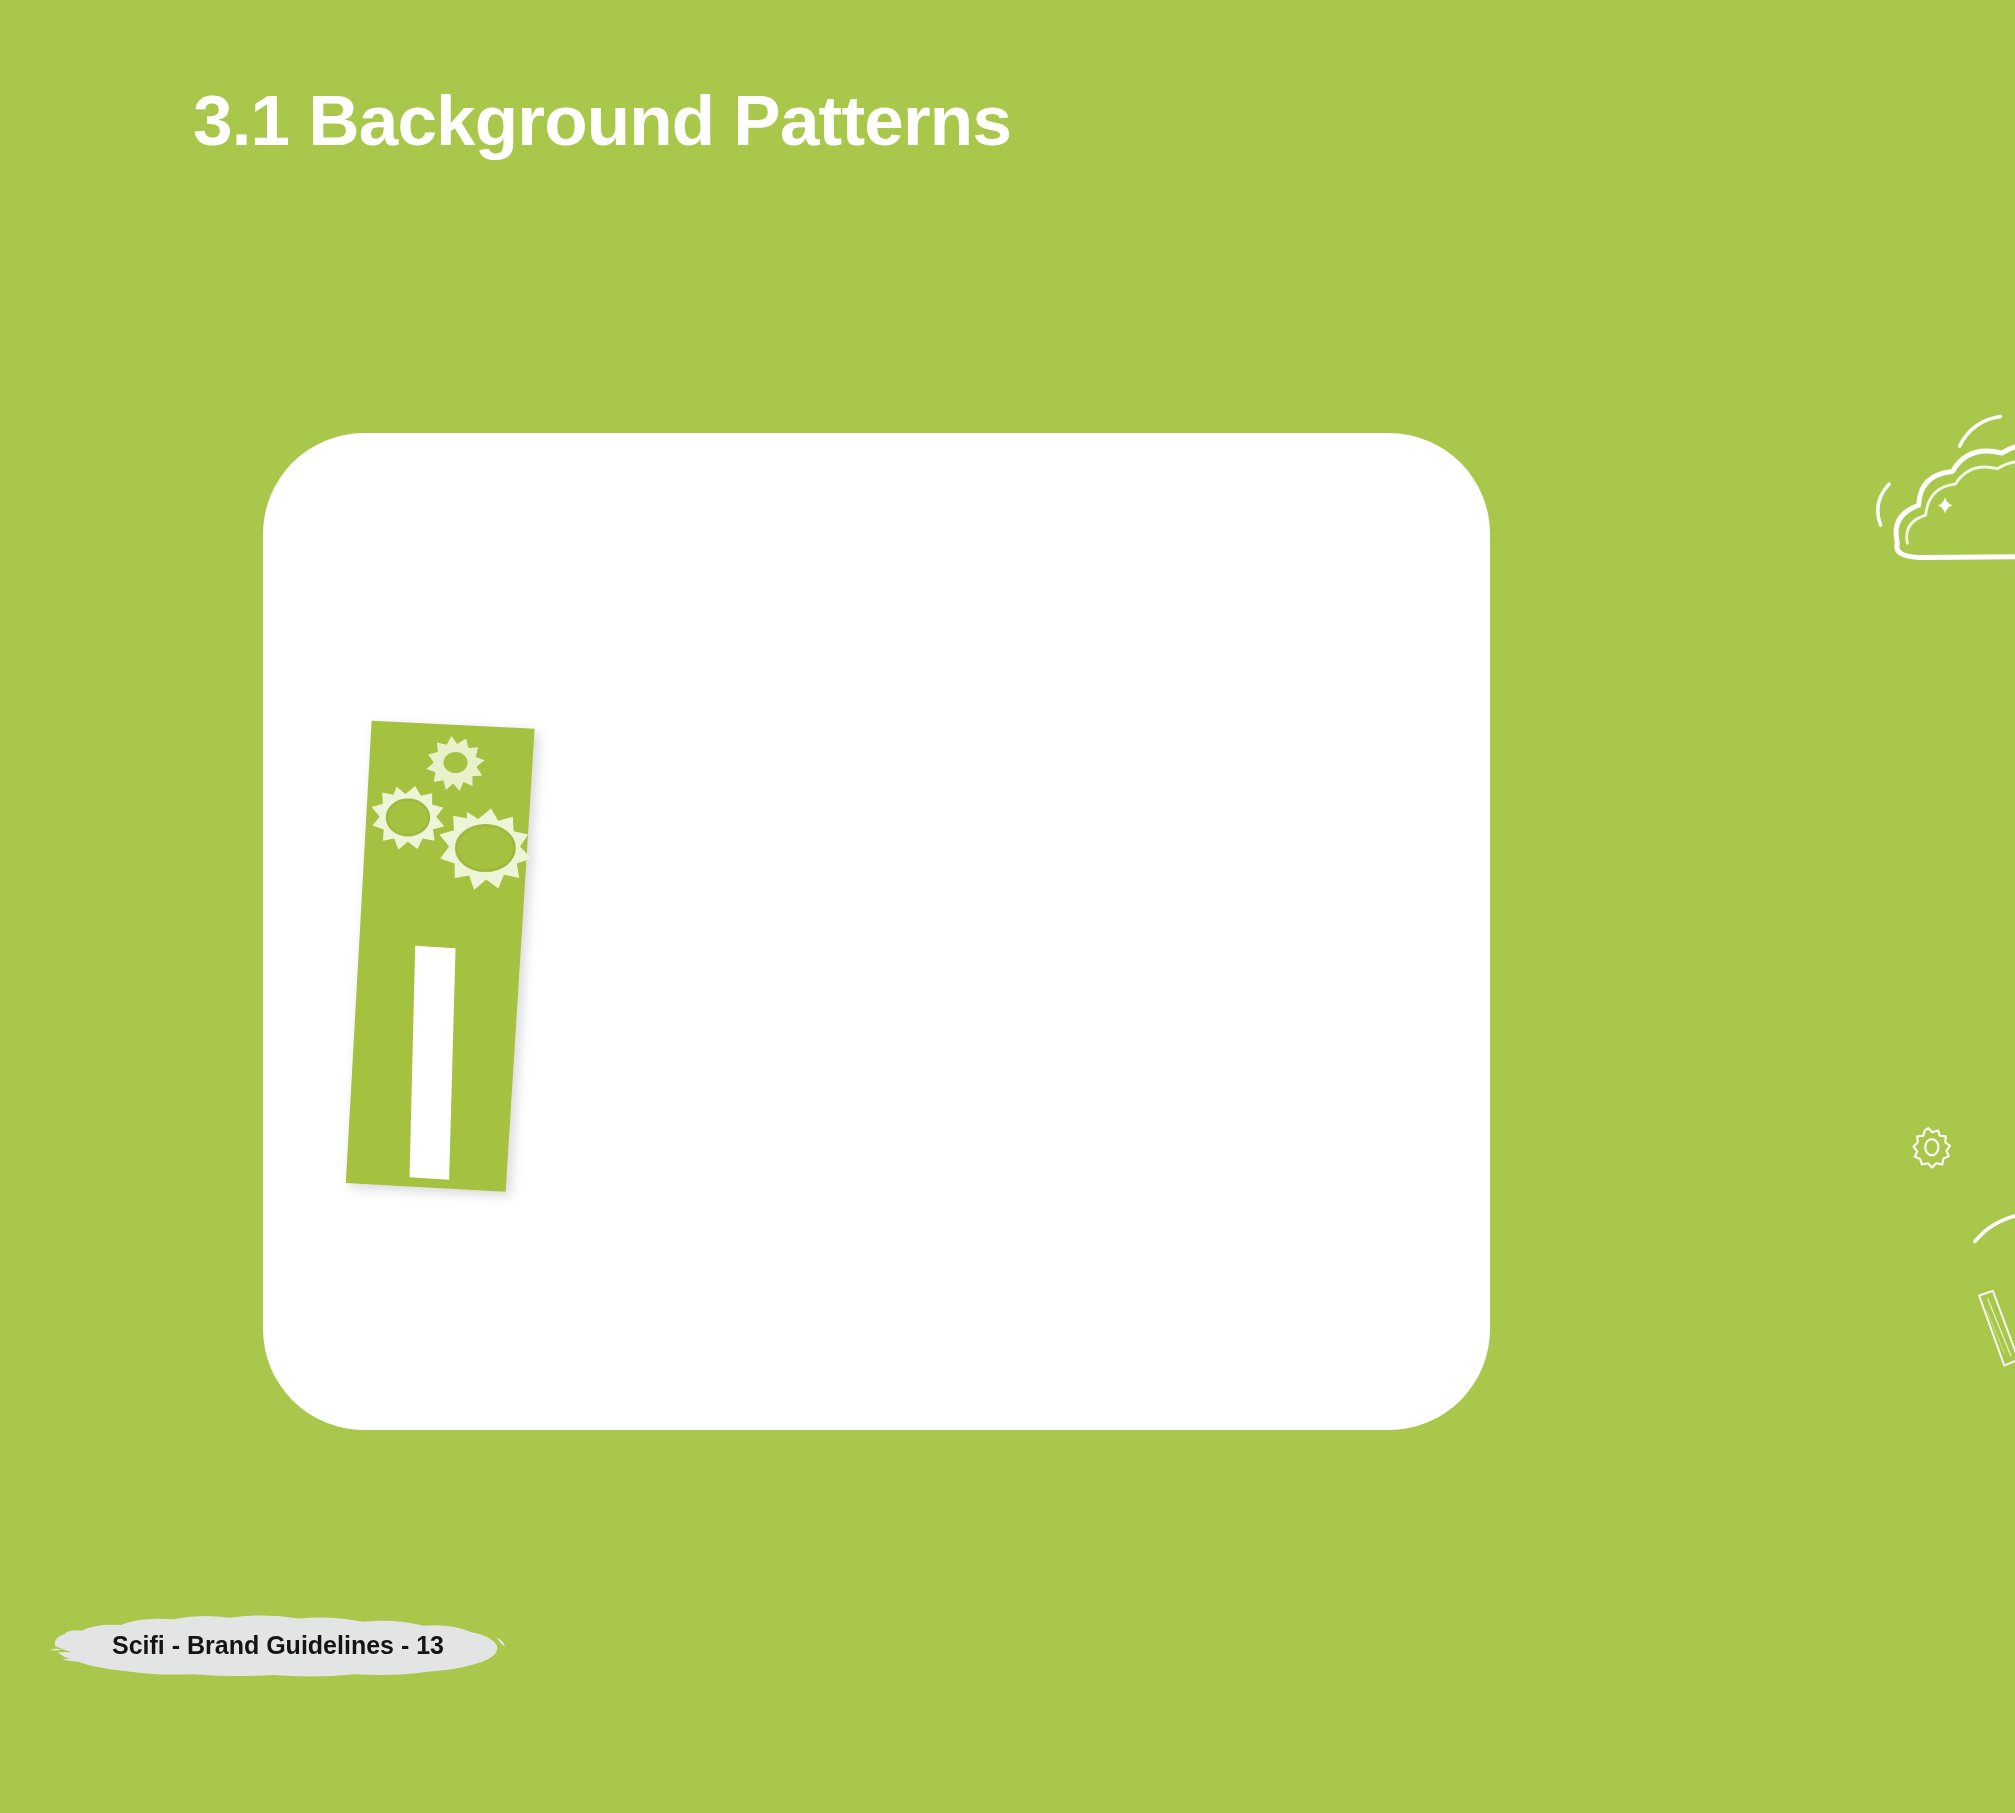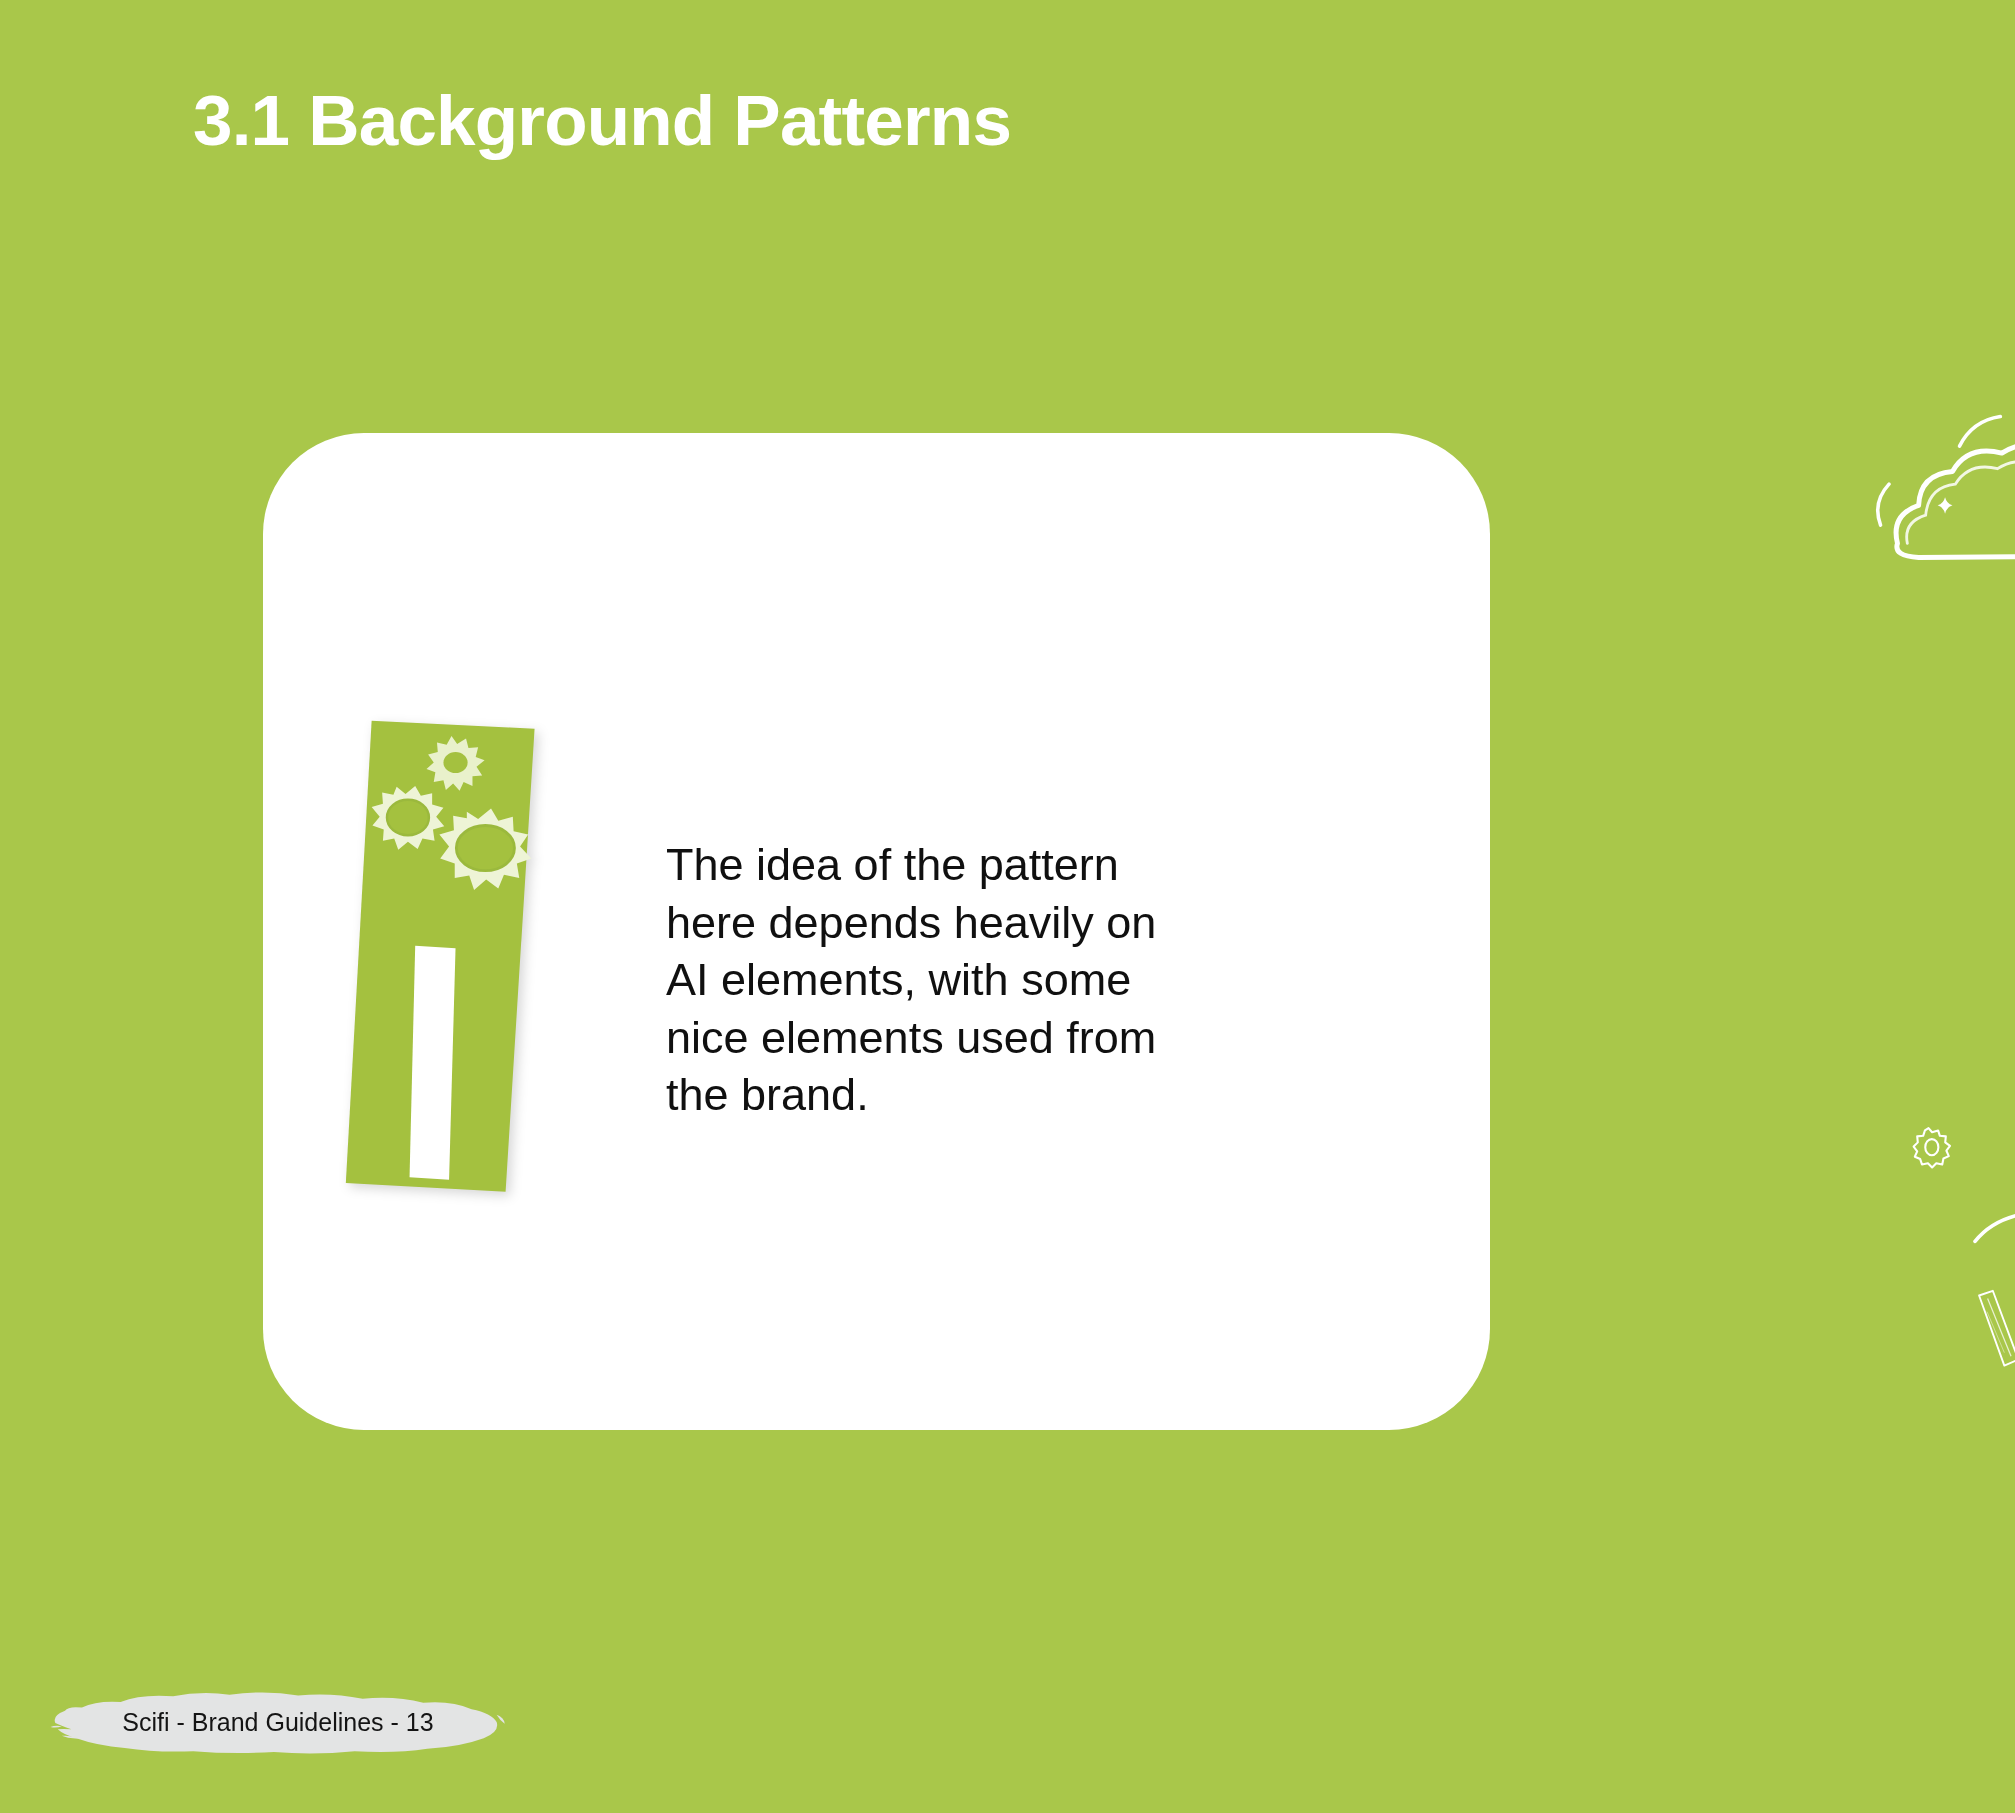--- a/index.html
+++ b/index.html
@@ -82,23 +82,24 @@
     font-size: 45px;
     line-height: 1.28;
     color: #101010;
     font-weight: 400;
   }
 
   
   #footer-stamp {
     position: absolute;
     left: 40px;
-    top: 1688px;
+    top: 1611px;
     width: 476px;
     height: 69px;
+    font-weight: bold;
   }
   #footer-stamp svg {
     position: absolute;
     left: 0; top: 0;
     width: 476px;
     height: 69px;
   }
   #footer-label {
     position: absolute;
     left: 0;
@@ -254,21 +255,20 @@
 
           <path d="M324 240 L352 258 L384 232 L402 262 L438 252 L440 288 L476 296 L456 326 L484 356 L448 368 L454 404 L416 396 L402 430 L372 408 L342 434 L330 398 L294 404 L294 368 L258 356 L280 326 L256 296 L292 286 L290 250 L324 256 Z" fill="#eef4d6"></path>
           <ellipse cx="370" cy="330" rx="72" ry="56" fill="#a4c13f"></ellipse>
           <ellipse cx="370" cy="330" rx="72" ry="56" fill="none" stroke="#9bb93d" stroke-width="7"></ellipse>
         </g>
 
         <polygon points="196,572 296,578 280,1152 182,1146" fill="#ffffff"></polygon>
       </svg>
     </div>
 
-    <div id="card-body-text">The idea of the pattern here depends heavily on AI elements, with some nice elements used from the brand.</div>
   </div>
 
   <div id="footer-stamp">
     <svg viewBox="0 0 1180 170" xmlns="http://www.w3.org/2000/svg">
       <path d="M38 86 Q30 68 62 56 Q70 44 104 48 Q140 30 200 34 Q250 14 330 20 Q400 6 470 16 Q560 4 640 18 Q720 10 800 26 Q880 18 950 36 Q1020 30 1070 52 Q1120 62 1132 84
                Q1140 108 1100 124 Q1040 146 960 150 Q880 162 780 156 Q680 166 580 158 Q480 164 380 156 Q290 160 210 148 Q140 142 96 126 Q58 116 44 102 Q56 100 78 102
                Q50 92 38 86 Z" fill="#e3e4e4"></path>
       <path d="M26 96 Q36 92 54 94 Q40 100 26 96 Z" fill="#e3e4e4"></path>
       <path d="M54 118 Q78 116 98 124 Q72 126 54 118 Z" fill="#e3e4e4"></path>
       <path d="M1132 66 Q1150 72 1152 88 Q1140 80 1132 66 Z" fill="#e3e4e4"></path>

